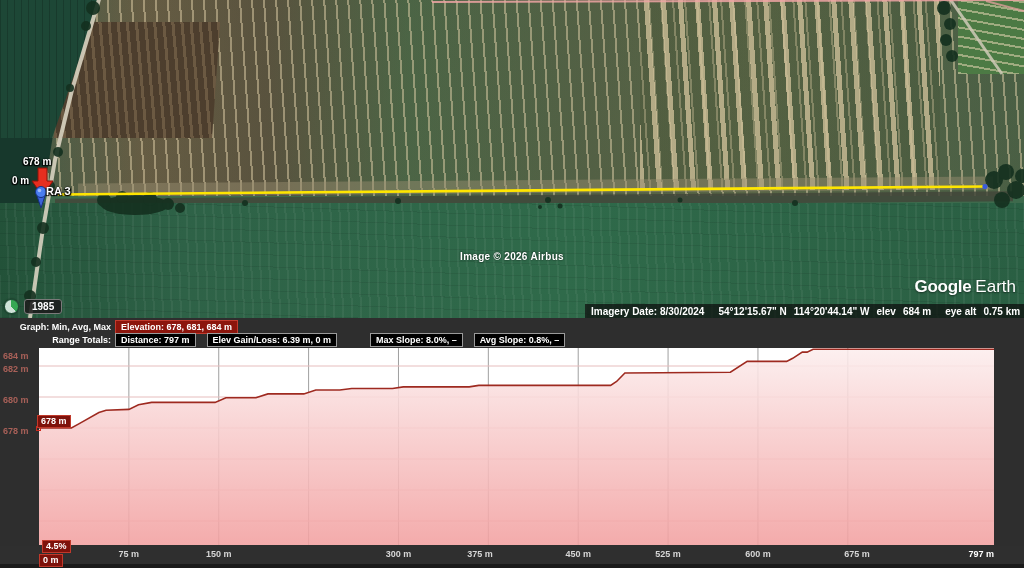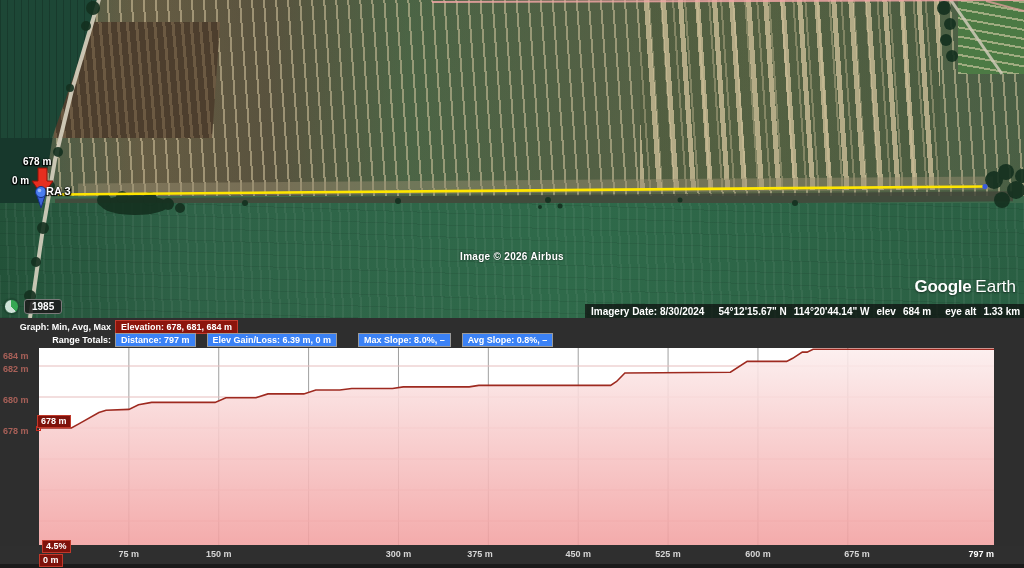--- a/index.html
+++ b/index.html
@@ -69,21 +69,21 @@
   .status-bar .gap { width:14px; }
 
   
   .chart { position:absolute; left:0; top:318px; width:1024px; height:250px; background:#2e2e2e; }
   .hdr-row { position:absolute; left:0; display:flex; align-items:center;
     color:#fff; font-size:9px; font-weight:bold; white-space:nowrap; }
   .hdr-row1 { top:2px; }
   .hdr-row2 { top:15px; }
   .hdr-label { display:inline-block; width:115px; text-align:right; padding-right:4px; }
   .hdr-box { display:inline-block; padding:1px 5px; margin-right:11px;
-    background:#3b82f6; border:1px solid #9a9a9a; }
+    background:#000000; border:1px solid #9a9a9a; }
   .hdr-box.red { background:#8c150c; border-color:#c23b2e;text-align:right; }
   .plot { position:absolute; left:39px; top:30px; width:955px; height:197px; background:#fff; }
   .ylab { position:absolute; width:35px; text-align:left; padding-left:3px; color:#a86058;
     font-size:9px; font-weight:bold; }
   .xbar { position:absolute; left:0; top:228px; width:1024px; height:18px; background:#2f2f2f; }
   .xbar .tick { position:absolute; top:3px; color:#d6d6d6; font-size:9px; font-weight:bold;
     transform:translateX(-50%); white-space:nowrap; }
   .xbar .tick.last { transform:translateX(-100%); color:#fff; }
   .bottom-fill { position:absolute; left:0; top:246px; width:1024px; height:4px; background:#1b1b1b; }
   .cursor-box { position:absolute; background:#7e120b; border:1px solid #c0392b; color:#fff;
@@ -179,35 +179,35 @@
 
     <div class="status-bar">
       <span>Imagery Date: 8/30/2024</span>
       <span class="gap"></span>
       <span>54°12'15.67" N</span>
       <span>114°20'44.14" W</span>
       <span>elev</span>
       <span>684 m</span>
       <span class="gap"></span>
       <span>eye alt</span>
-      <span>1.33 km</span>
+      <span>0.75 km</span>
 
     </div>
   </div>
 
   <div class="chart">
     <div class="hdr-row hdr-row1">
       <span class="hdr-label">Graph: Min, Avg, Max</span>
       <span class="hdr-box red">Elevation: 678, 681, 684 m</span>
     </div>
     <div class="hdr-row hdr-row2">
       <span class="hdr-label">Range Totals:</span>
       <span class="hdr-box">Distance: 797 m</span>
       <span class="hdr-box">Elev Gain/Loss: 6.39 m, 0 m</span>
-      <span class="hdr-box" style="margin-left:10px">Max Slope: 8.0%, –</span>
+      <span class="hdr-box" style="margin-left:22px">Max Slope: 8.0%, –</span>
       <span class="hdr-box">Avg Slope: 0.8%, –</span>
     </div>
 
     <div class="plot" id="plot"><svg width="955" height="197" viewBox="0 0 955 197">
           <defs>
             <linearGradient id="fillgrad" gradientUnits="userSpaceOnUse" x1="0" y1="0" x2="0" y2="197">
   <stop offset="0" stop-color="#fceeee"></stop>
   <stop offset="1" stop-color="#f2a0a0"></stop>
             </linearGradient>
           </defs>

